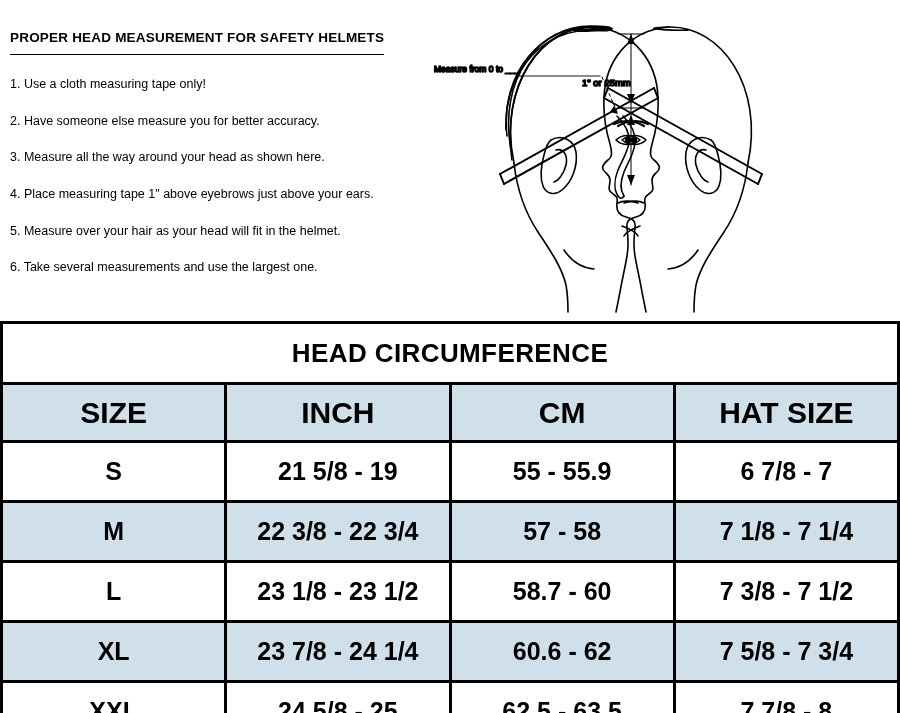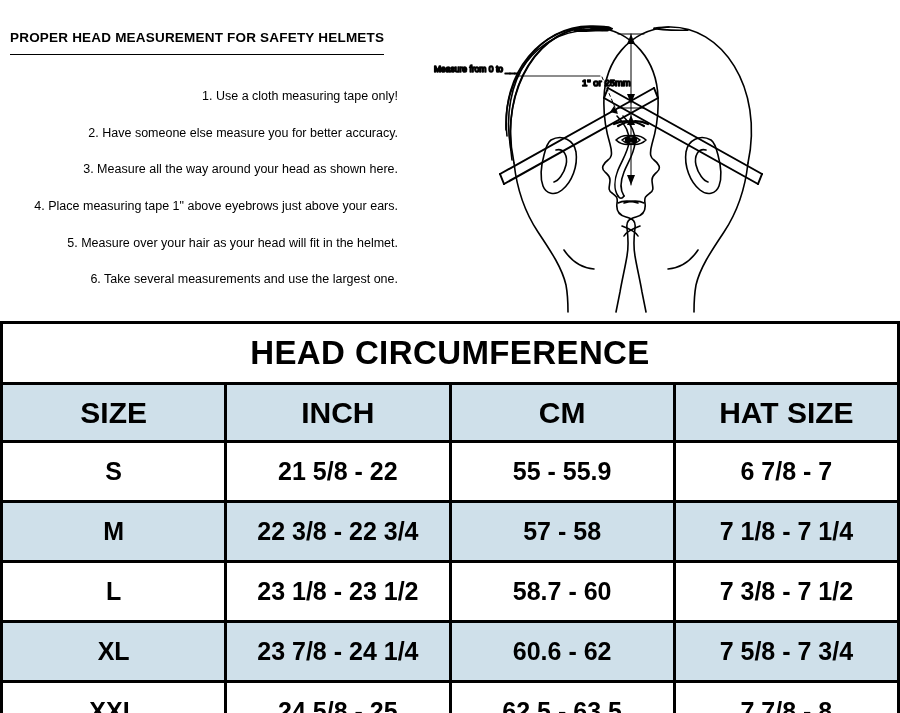--- a/index.html
+++ b/index.html
@@ -36,23 +36,22 @@
     font-size: 13.5px;
     font-weight: bold;
     letter-spacing: 0.2px;
     border-bottom: 1.5px solid #000;
     display: inline-block;
     padding-bottom: 9px;
     margin-bottom: 22px;
   }
   .instructions-list {
     list-style: none;
-    margin: 12px;
+    margin: 0;
     padding: 0;
-    text-align: right;
   }
   .instructions-list li {
     font-size: 12.5px;
     line-height: 1.25;
     margin-bottom: 21px;
     white-space: nowrap;
   }
 
   
   .diagram {
@@ -87,21 +86,21 @@
   }
   .size-table td, .size-table th {
     border: 3px solid #000000;
     text-align: center;
     vertical-align: middle;
     font-weight: bold;
     padding: 0;
   }
   .tbl-title {
     height: 58px;
-    font-size: 33px;
+    font-size: 26px;
     background: #ffffff;
     letter-spacing: 0.4px;
   }
   .tbl-head td {
     height: 55px;
     font-size: 30px;
     background: #cfe0ea;
   }
   .tbl-row td {
     height: 57px;
@@ -282,21 +281,21 @@
       </tr>
       <tr class="tbl-head">
         <td class="col-size">SIZE</td>
         <td class="col-inch">INCH</td>
         <td class="col-cm">CM</td>
         <td class="col-hat">HAT SIZE</td>
       </tr>
 
       <tr class="tbl-row plain">
         <td>S</td>
-        <td>21 5/8 - 22</td>
+        <td>21 5/8 - 19</td>
         <td>55 - 55.9</td>
         <td>6 7/8 - 7</td>
       </tr>
       <tr class="tbl-row shade">
         <td>M</td>
         <td>22 3/8 - 22 3/4</td>
         <td>57 - 58</td>
         <td>7 1/8 - 7 1/4</td>
       </tr>
       <tr class="tbl-row plain">

